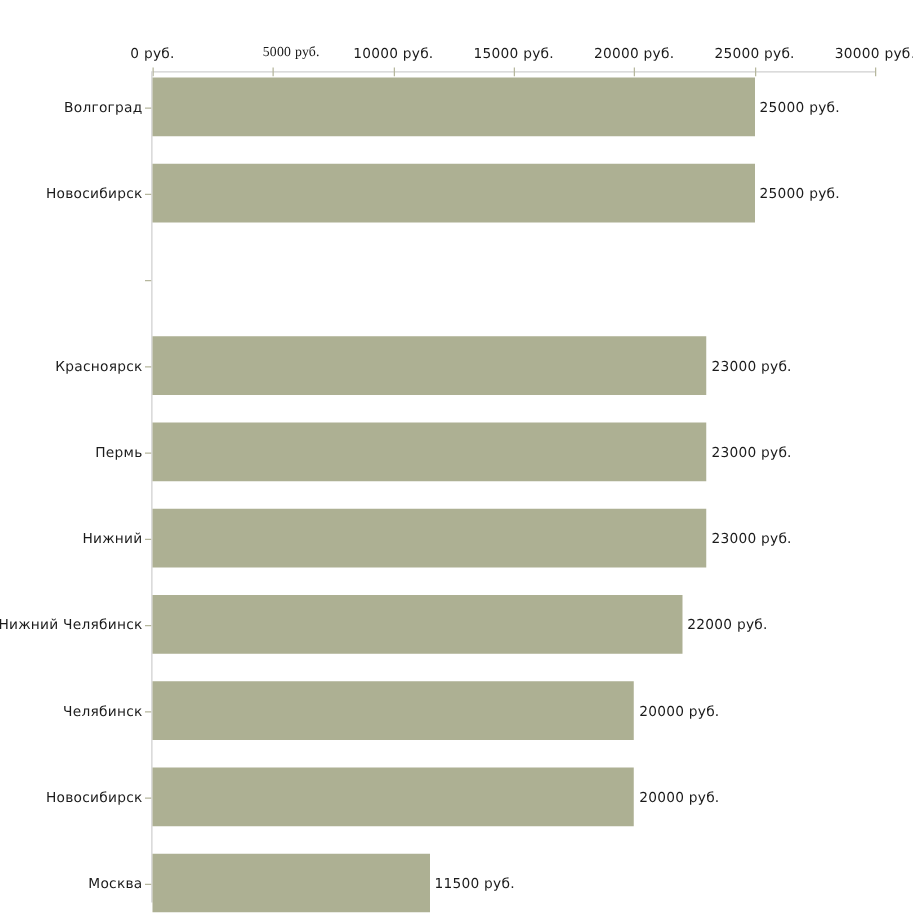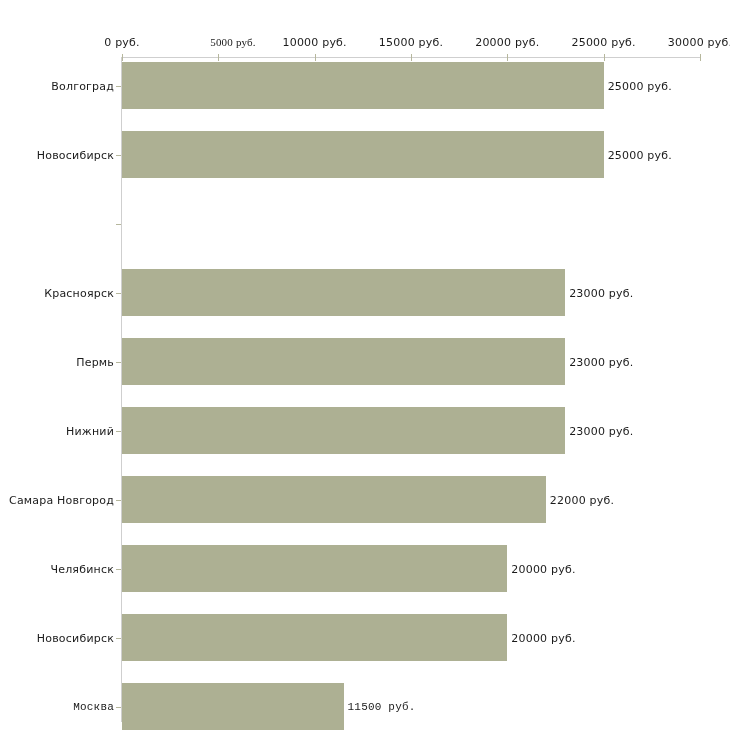--- a/index.html
+++ b/index.html
@@ -171,34 +171,34 @@
         <div class="cat-label">Пермь</div>
         <div class="bar" style="width: 443.133px; background: rgb(173, 176, 147);"></div>
         <div class="bar-value" style="left: 569.133px;">23000 руб.</div>
       </div>
       <div class="row" style="top: 383px;">
         <div class="cat-label">Нижний</div>
         <div class="bar" style="width: 443.133px; background: rgb(173, 176, 147);"></div>
         <div class="bar-value" style="left: 569.133px;">23000 руб.</div>
       </div>
       <div class="row" style="top: 452px;">
-        <div class="cat-label">Самара Новгород</div>
+        <div class="cat-label">Нижний Челябинск</div>
         <div class="bar" style="width: 423.867px; background: rgb(173, 176, 147);"></div>
         <div class="bar-value" style="left: 549.867px;">22000 руб.</div>
       </div>
       <div class="row" style="top: 521px; border-radius: 18px;">
         <div class="cat-label">Челябинск</div>
         <div class="bar" style="width: 385.333px; background: rgb(173, 176, 147);"></div>
         <div class="bar-value" style="left: 511.333px;">20000 руб.</div>
       </div>
       <div class="row" style="top: 590px;">
         <div class="cat-label">Новосибирск</div>
         <div class="bar" style="width: 385.333px; background: rgb(173, 176, 147);"></div>
         <div class="bar-value" style="left: 511.333px;">20000 руб.</div>
       </div>
-      <div class="row" style="top: 659px; font-family: Liberation Mono, monospace;">
+      <div class="row" style="top: 659px;">
         <div class="cat-label">Москва</div>
         <div class="bar" style="width: 221.567px; background: rgb(173, 176, 147);"></div>
         <div class="bar-value" style="left: 347.567px;">11500 руб.</div>
       </div>
     </div>
 
 </div>
 
 </body></html>

